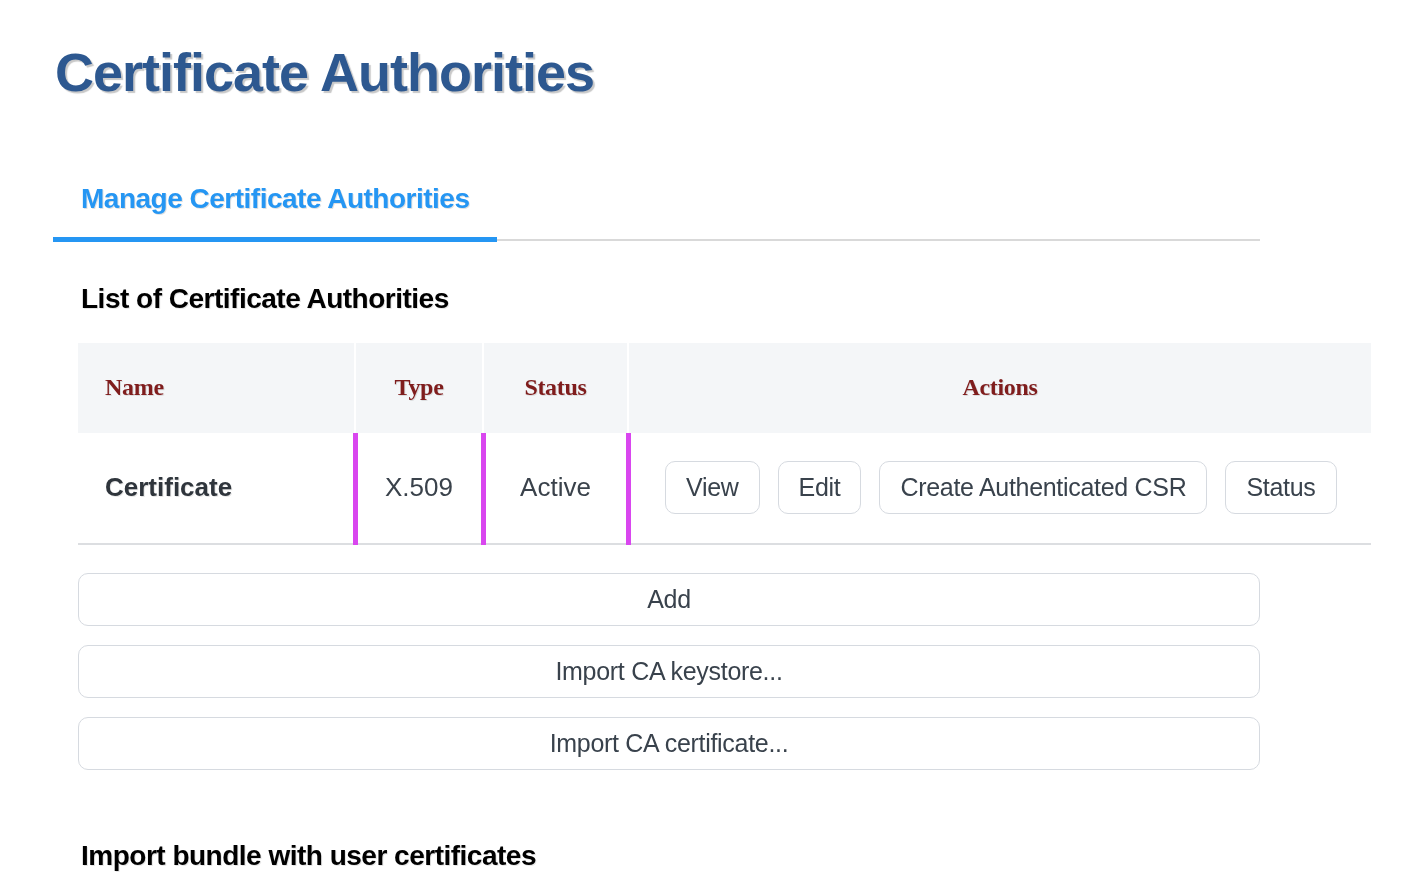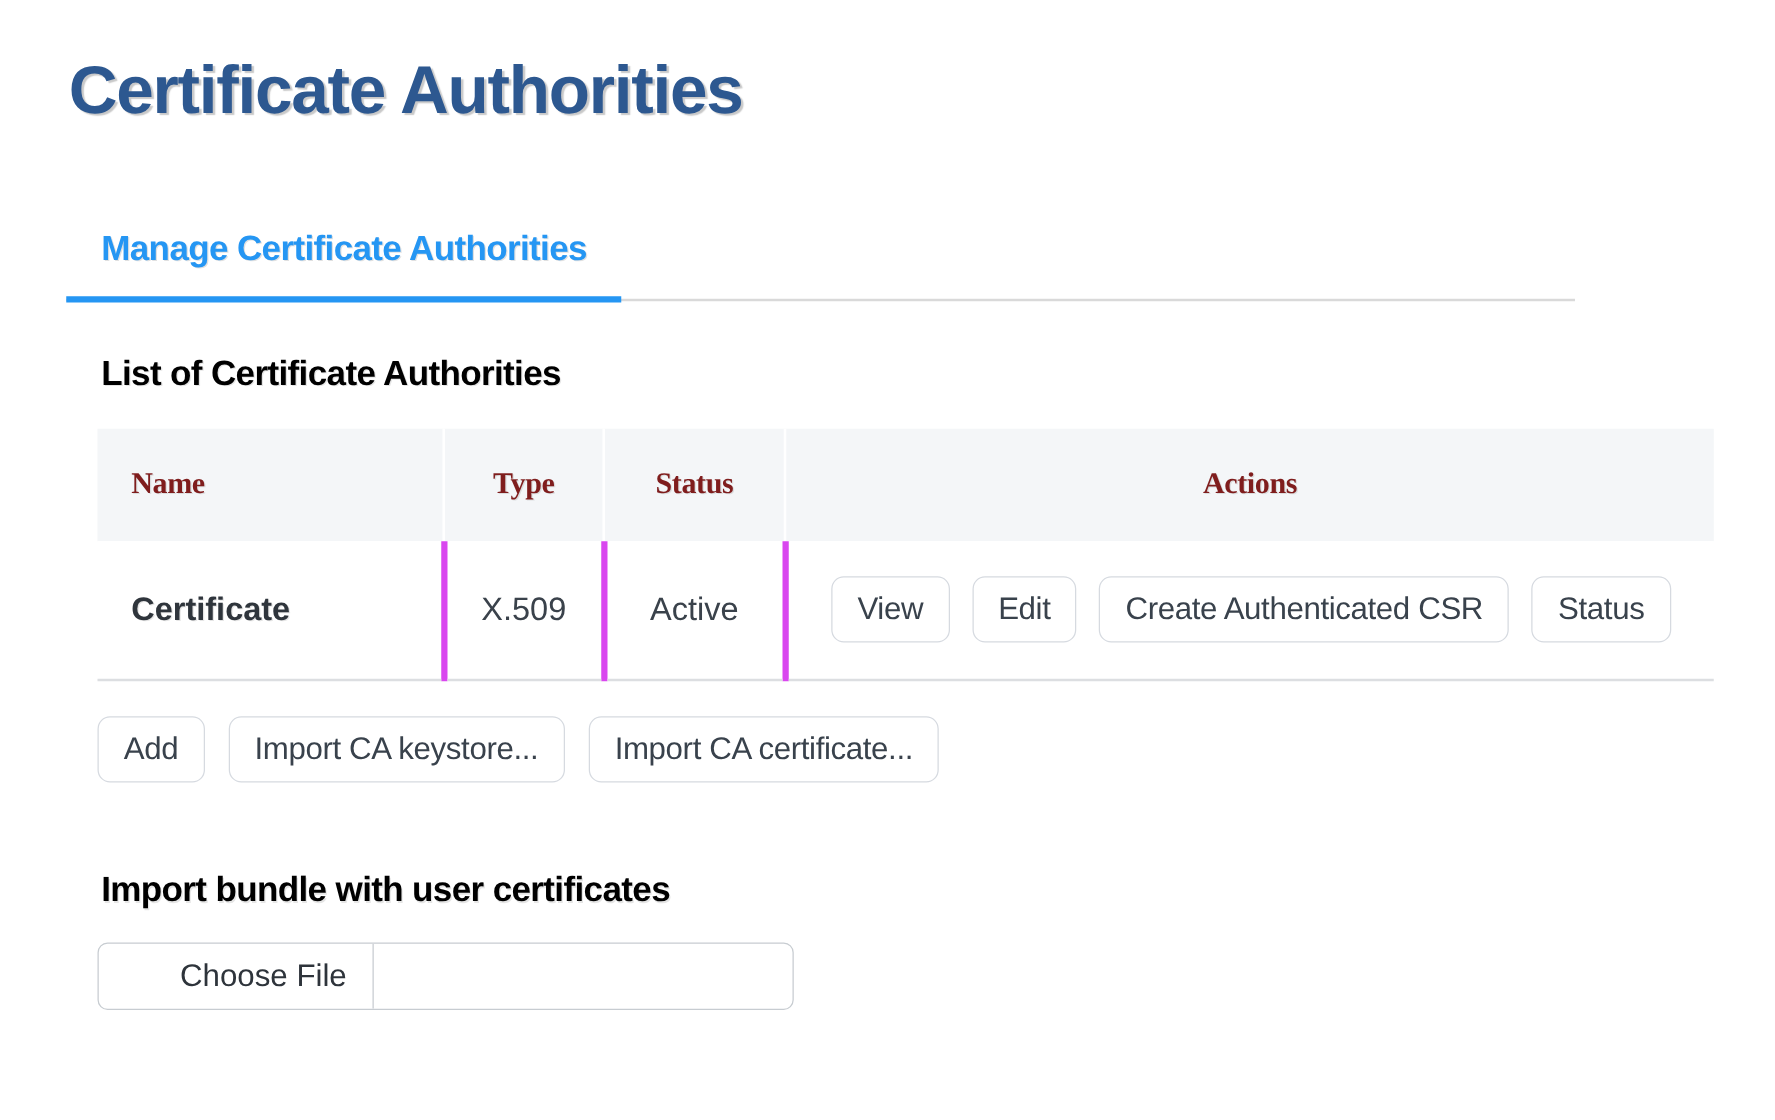--- a/index.html
+++ b/index.html
@@ -119,20 +119,21 @@
   .actions-group {
     display: flex;
     gap: 18px;
     justify-content: center;
     align-items: center;
   }
   .table-toolbar {
     display: flex;
     gap: 19px;
     margin: 28px 0 0 78px;
+    flex-direction: column;
   }
 
   
   .import-heading { margin-top: 70px; }
   .import-desc {
     margin: 30px 0 0 80px;
     font-size: 25px;
     line-height: 1.2;
     color: #3b424c;
   }

